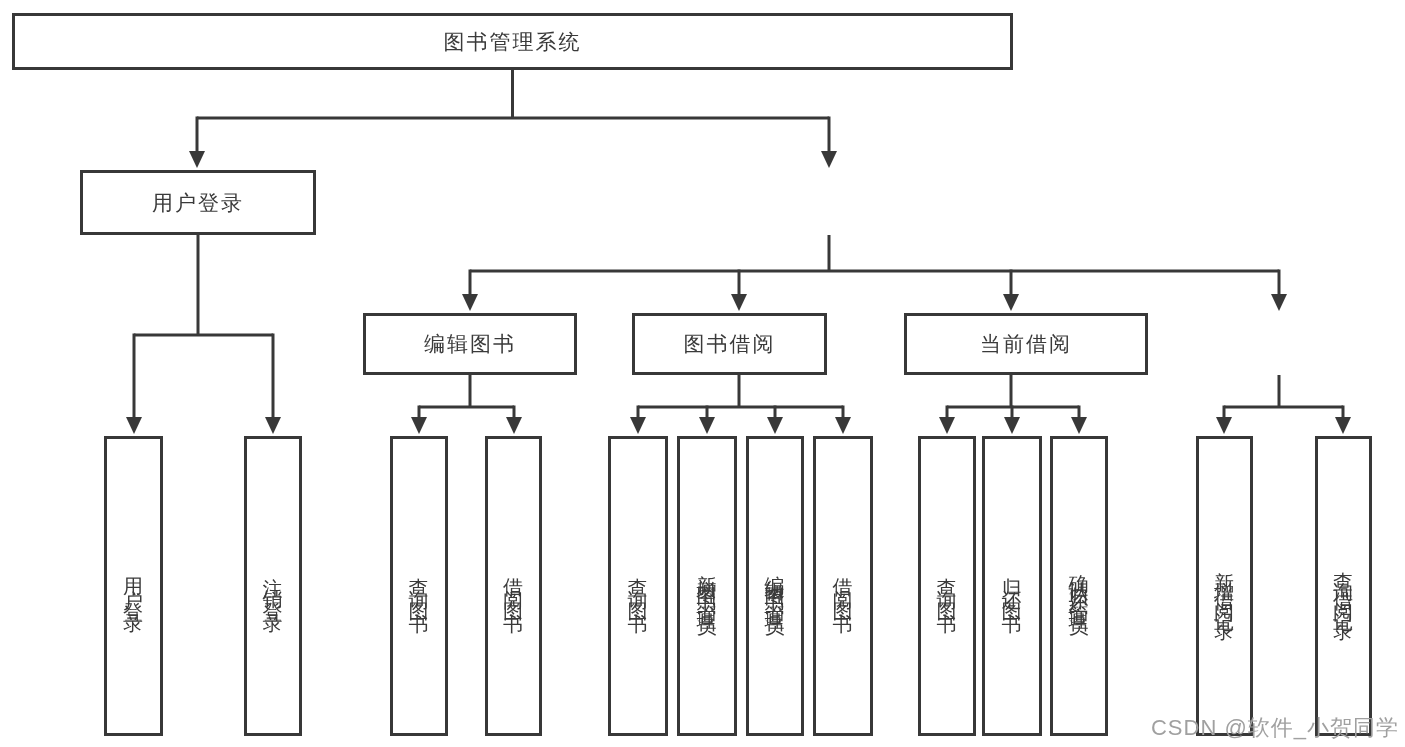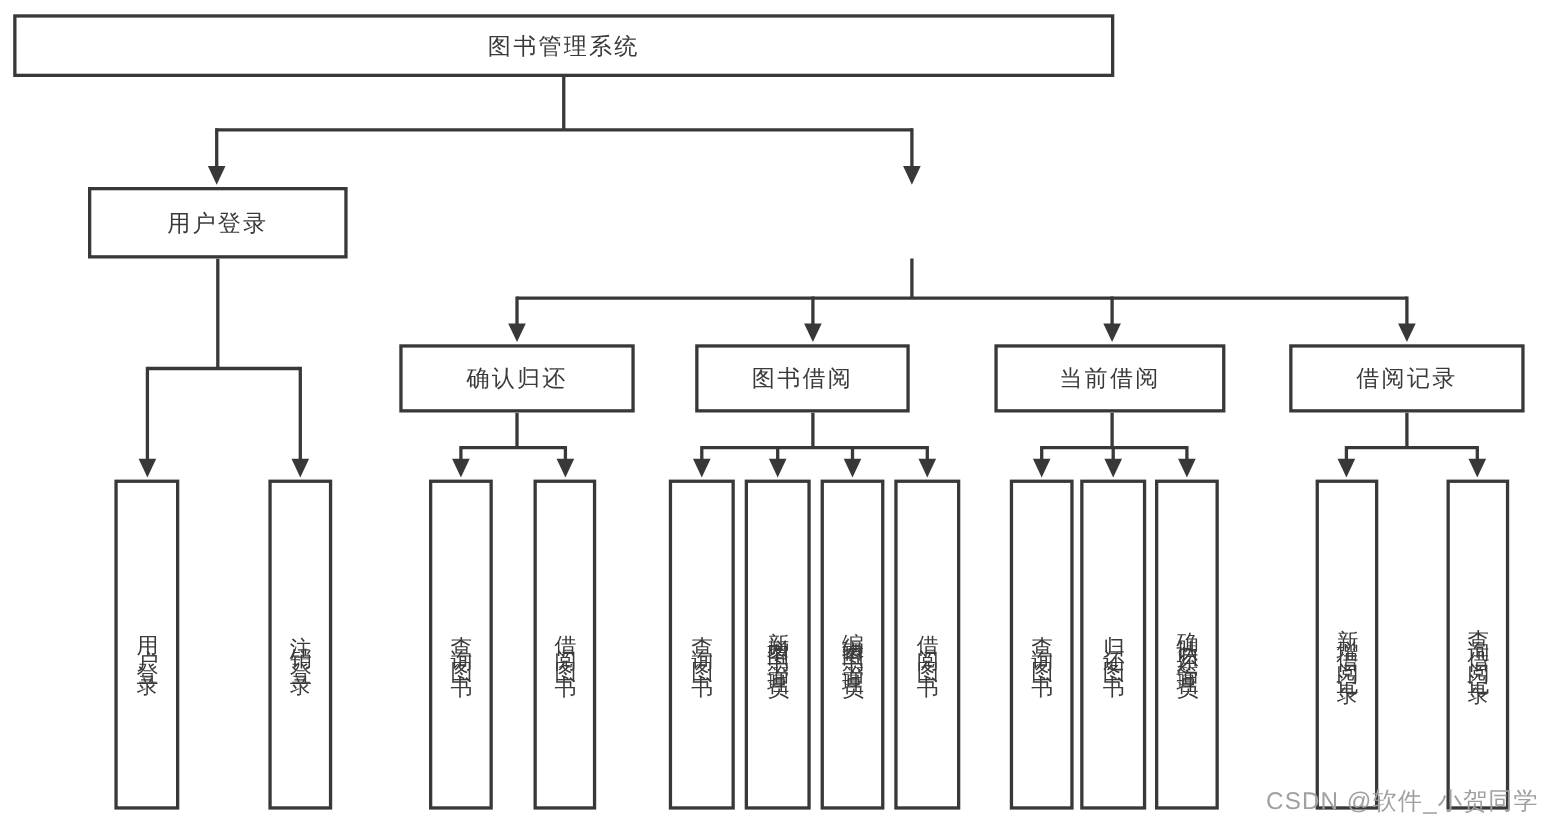--- a/index.html
+++ b/index.html
@@ -121,30 +121,27 @@
 
   <div class="box" style="left:12px;top:13px;width:1001px;height:57px">
     <span class="lbl">图书管理系统</span>
   </div>
 
   <div class="box" style="left:80px;top:170px;width:236px;height:65px">
     <span class="lbl">用户登录</span>
   </div>
 
   <div class="box" style="left:363px;top:313px;width:214px;height:62px">
-    <span class="lbl">确认归还</span>
+    <span class="lbl">编辑图书</span>
   </div>
   <div class="box" style="left:632px;top:313px;width:195px;height:62px">
     <span class="lbl">图书借阅</span>
   </div>
-  <div class="box" style="left:904px;top:313px;width:210px;height:62px">
+  <div class="box" style="left:904px;top:313px;width:244px;height:62px">
     <span class="lbl">当前借阅</span>
-  </div>
-  <div class="box" style="left:1172px;top:313px;width:214px;height:62px">
-    <span class="lbl">借阅记录</span>
   </div>
 
   <div class="box leaf" style="left:104px;top:436px;width:59px;height:300px">
     <span class="lbl">用户登录</span>
   </div>
   <div class="box leaf" style="left:244px;top:436px;width:58px;height:300px">
     <span class="lbl">注销登录</span>
   </div>
 
   <div class="box leaf" style="left:390px;top:436px;width:58px;height:300px">

